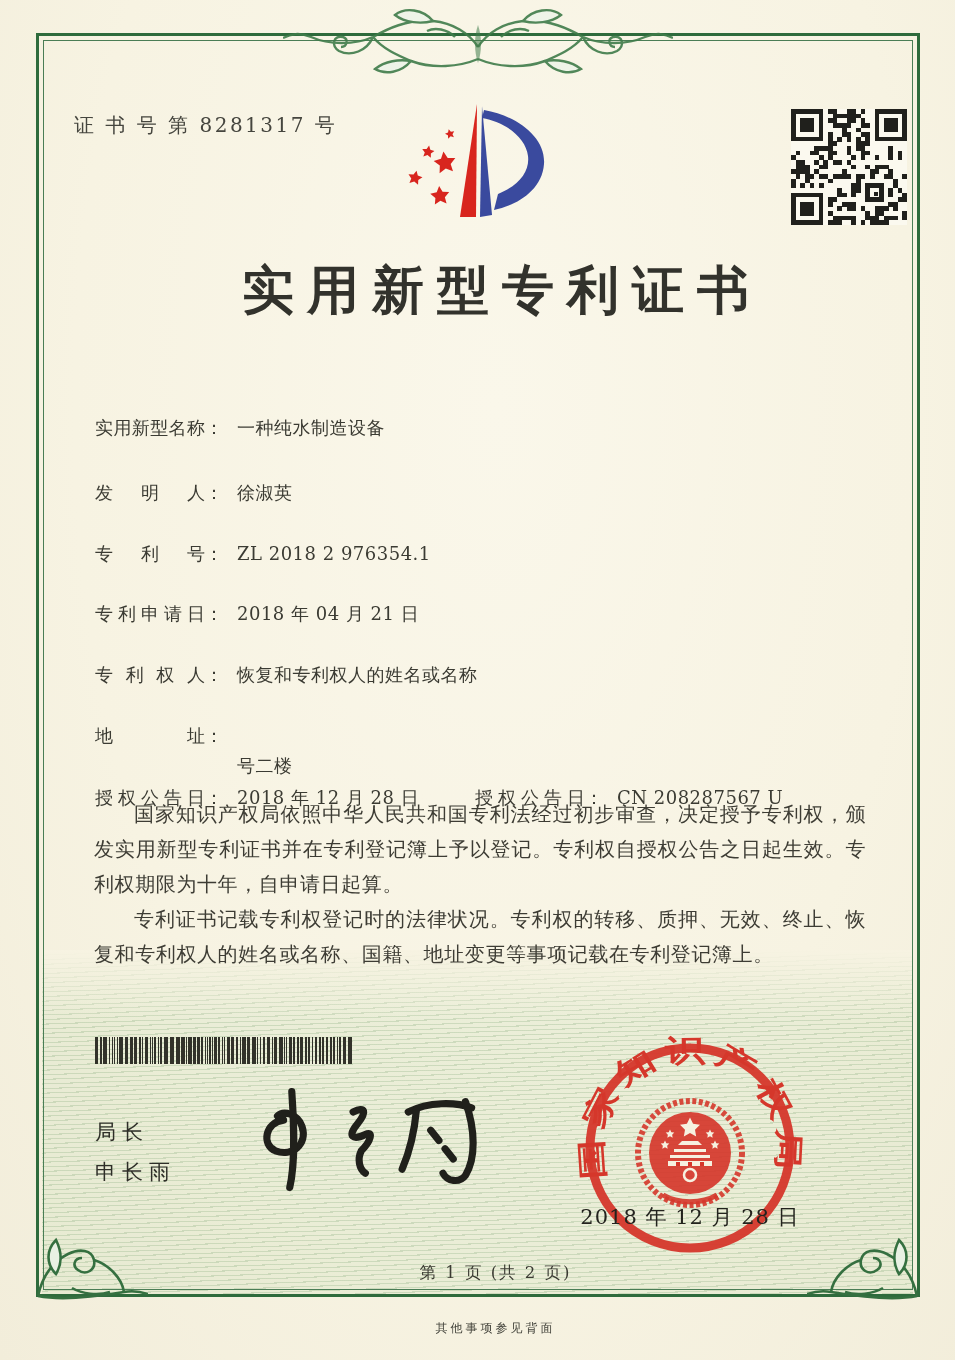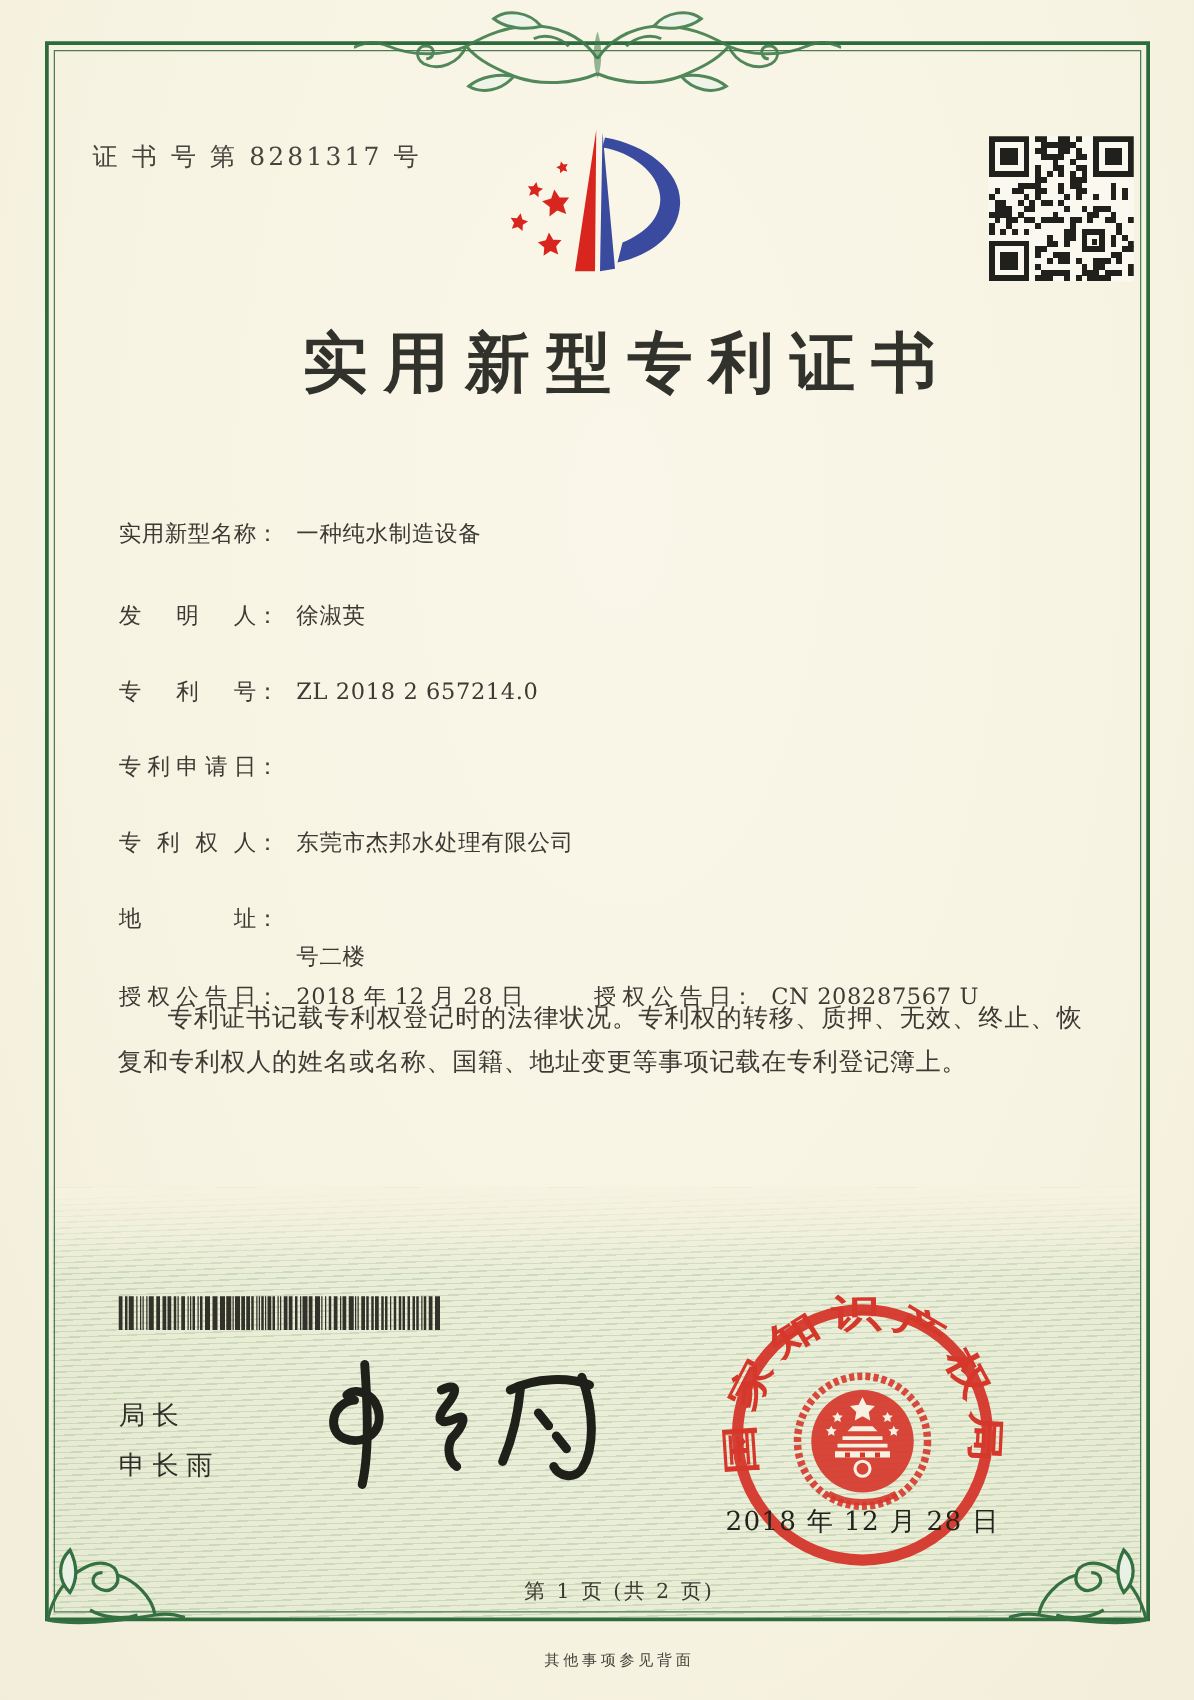--- a/index.html
+++ b/index.html
@@ -316,30 +316,31 @@
       <span class="fvalue">一种纯水制造设备</span>
     </div>
     <div class="frow" style="top:72px">
       <span class="flabel">发明人</span>
         <span class="fcolon">：</span>
       <span class="fvalue">徐淑英</span>
     </div>
     <div class="frow" style="top:133px">
       <span class="flabel">专利号</span>
         <span class="fcolon">：</span>
-      <span class="fvalue">ZL 2018 2 657214.0</span>
+      <span class="fvalue">ZL 2018 2 976354.1</span>
     </div>
     <div class="frow" style="top:193px">
       <span class="flabel">专利申请日</span>
         <span class="fcolon">：</span>
+      <span class="fvalue">2018 年 04 月 21 日</span>
     </div>
     <div class="frow" style="top:254px">
       <span class="flabel">专利权人</span>
         <span class="fcolon">：</span>
-      <span class="fvalue">东莞市杰邦水处理有限公司</span>
+      <span class="fvalue">恢复和专利权人的姓名或名称</span>
     </div>
     <div class="frow" style="top:315px">
       <span class="flabel">地址</span>
         <span class="fcolon">：</span>
       <span class="fvalue"><br>
         <span>号二楼</span></span>
     </div>
     <div class="frow" style="top:377px;width:100%">
       <span class="grant-pair">
         <span class="flabel">授权公告日</span>
@@ -348,20 +349,21 @@
       </span>
       <span class="grant-pair" style="position:absolute;left:380px">
         <span class="flabel">授权公告日</span>
           <span class="fcolon">：</span>
         <span class="fvalue">CN 208287567 U</span>
       </span>
     </div>
   </div>
 
   <div class="paras">
+    <p>国家知识产权局依照中华人民共和国专利法经过初步审查，决定授予专利权，颁发实用新型专利证书并在专利登记簿上予以登记。专利权自授权公告之日起生效。专利权期限为十年，自申请日起算。</p>
     <p>专利证书记载专利权登记时的法律状况。专利权的转移、质押、无效、终止、恢复和专利权人的姓名或名称、国籍、地址变更等事项记载在专利登记簿上。</p>
   </div>
 
   <div class="barcode" id="barcode">
       <span style="left:0px;width:3px"></span>
       <span style="left:5px;width:2px"></span>
       <span style="left:8px;width:4px"></span>
       <span style="left:14px;width:1px"></span>
       <span style="left:17px;width:1px"></span>
       <span style="left:19px;width:1px"></span>

